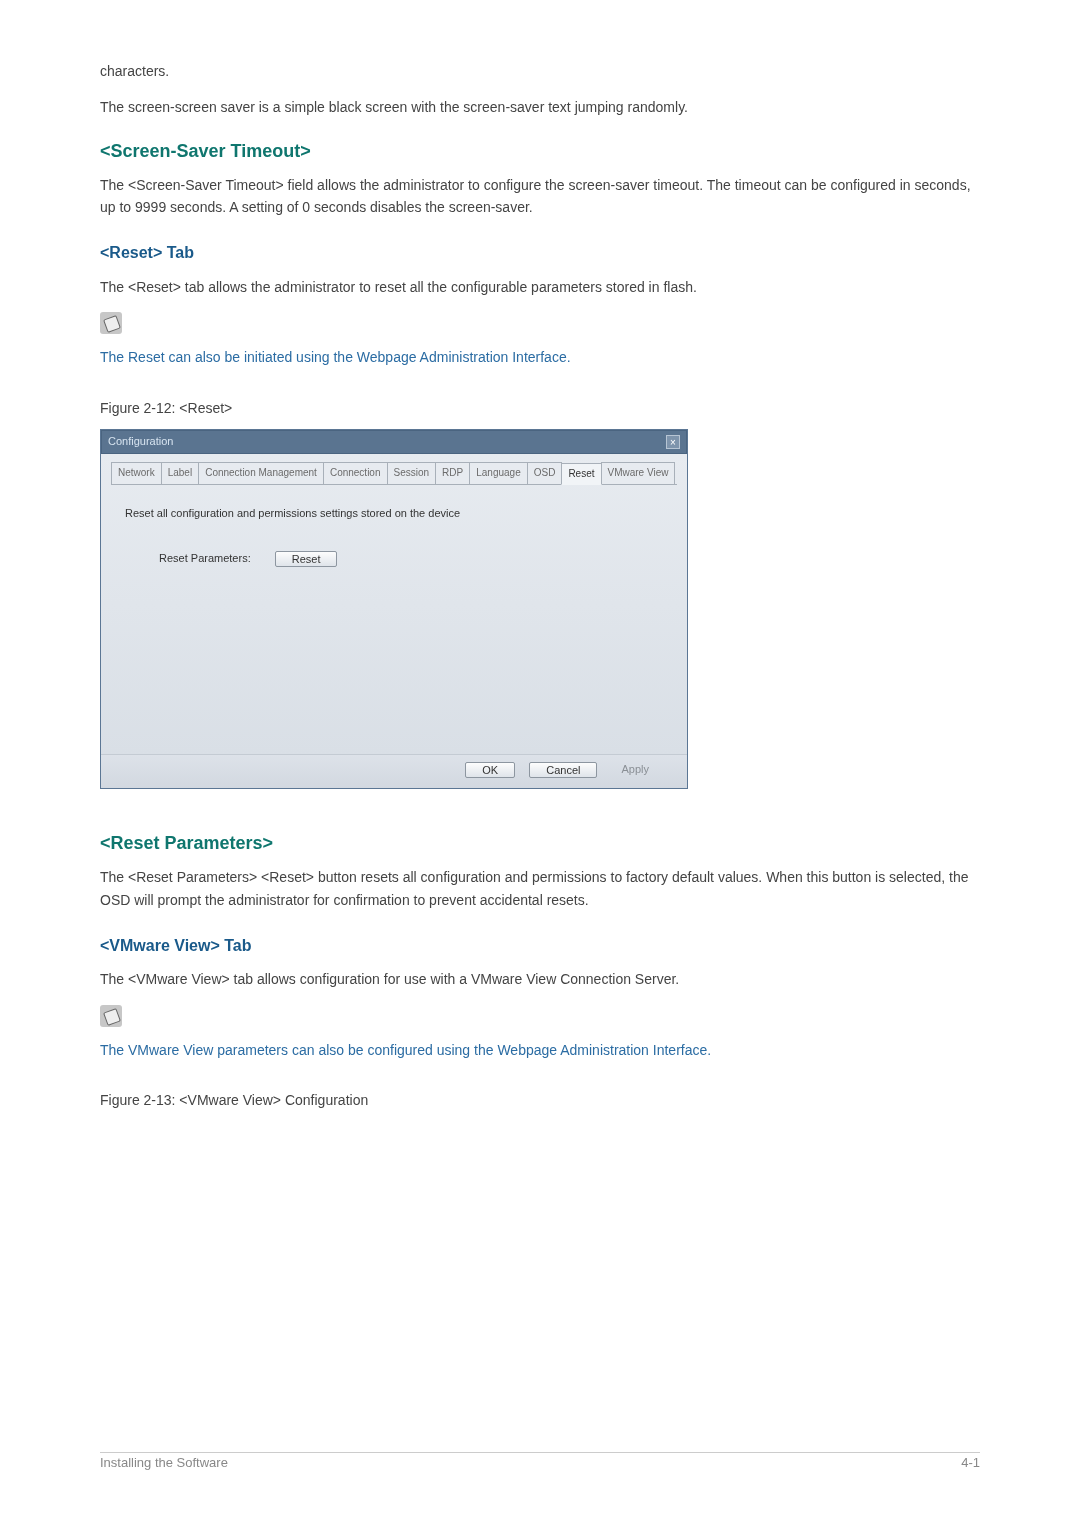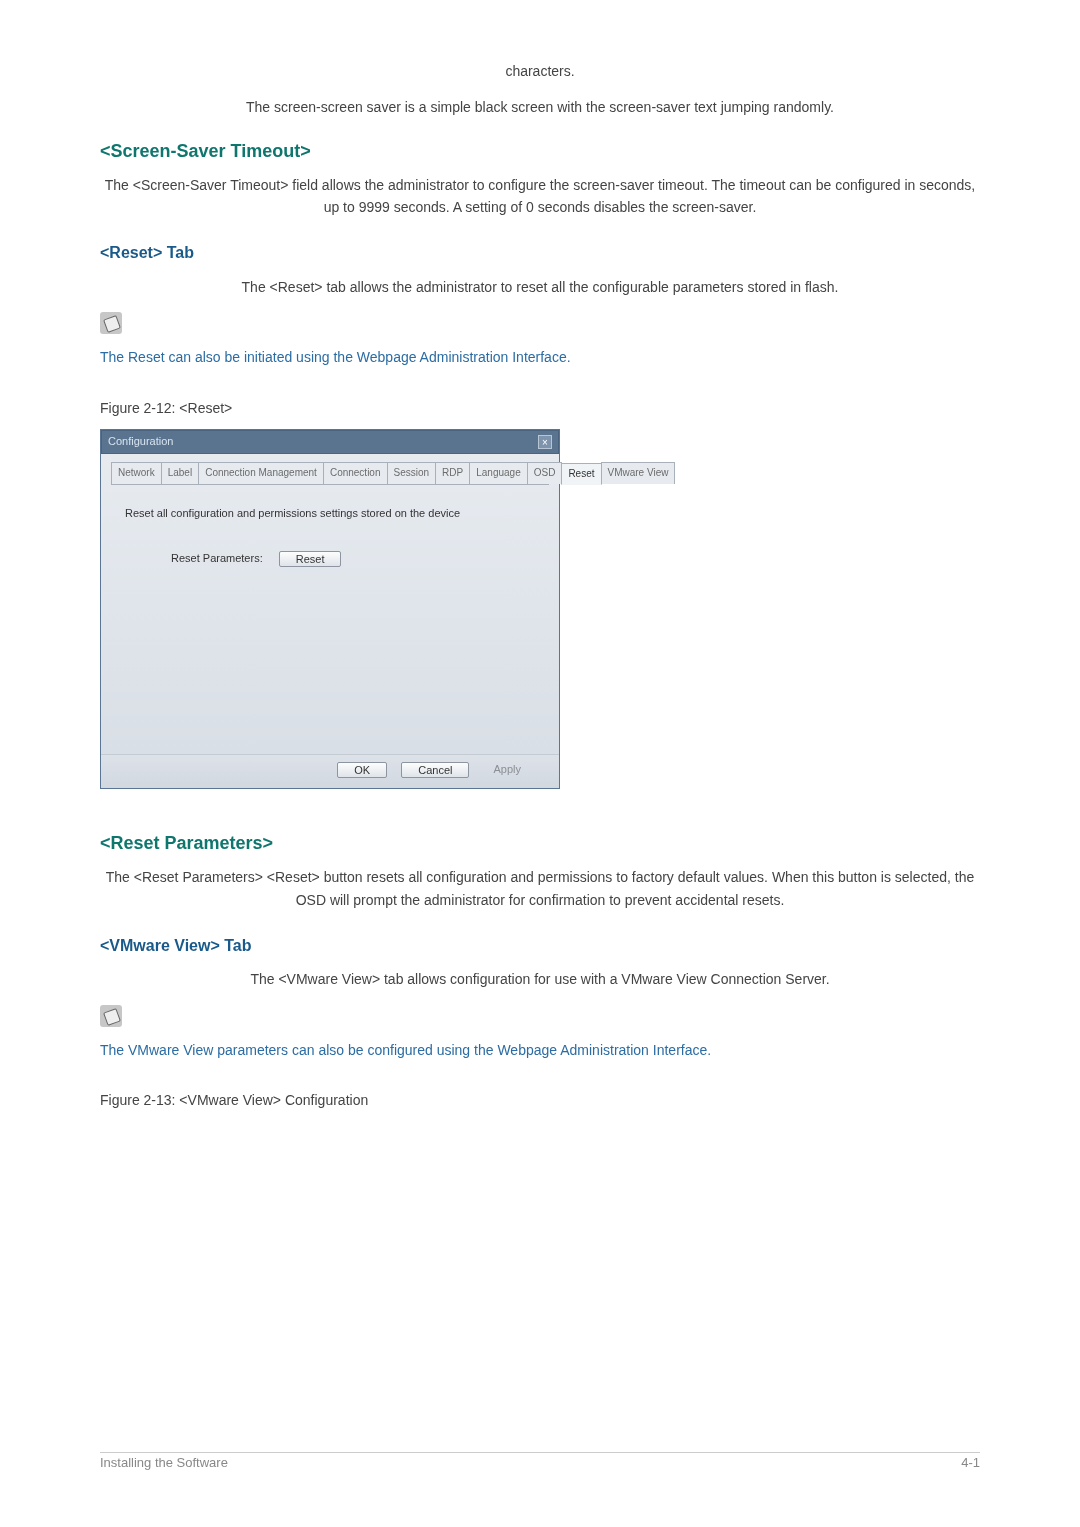--- a/index.html
+++ b/index.html
@@ -6,21 +6,21 @@
   body {
     font-family: Arial, Helvetica, sans-serif;
     background: #fff;
     color: #333;
     width: 1080px;
     margin: 0 auto;
     padding: 60px 100px 40px 100px;
     font-size: 14px;
     line-height: 1.6;
   }
-  .para { margin-bottom: 14px; color: #444; text-align: center; }
+  .para { margin-bottom: 14px; color: #444; }
   .heading-bold {
     font-weight: bold;
     color: #0f766e;
     font-size: 18px;
     margin: 18px 0 8px 0;
   }
   .heading-blue {
     font-weight: bold;
     color: #1a5a8a;
     font-size: 16px;
@@ -48,21 +48,21 @@
     border: 1.5px solid #666;
     border-radius: 2px;
     transform: rotate(-20deg);
     background: #eee;
   }
   .note-text { color: #2b6ca3; padding-top: 2px; }
   .fig-caption { margin: 10px 0; color: #444; }
 
   
   .config-dialog {
-    width: 460px;
+    width: 588px;
     border: 1px solid #5b7694;
     background: linear-gradient(#eaeef2, #d8dee5);
     margin: 8px 0 40px 0;
     font-size: 11px;
     color: #444;
   }
   .config-titlebar {
     background: #5a7490;
     color: #d7e4f0;
     padding: 2px 6px;
@@ -109,22 +109,22 @@
     top: 1px;
     border-bottom: 1px solid #f1f4f7;
   }
   .tab-content-text {
     margin: 0 0 28px 14px;
     color: #333;
   }
   .param-row {
     display: flex;
     align-items: center;
-    gap: 16px;
-    margin-left: 60px;
+    gap: 24px;
+    margin-left: 48px;
   }
   .param-label { color: #333; }
   .btn-3d {
     border: 1px solid #8d96a0;
     background: linear-gradient(#fdfdfd, #dfe4ea);
     padding: 1px 16px;
     font-size: 11px;
     color: #333;
     cursor: pointer;
     border-radius: 2px;

